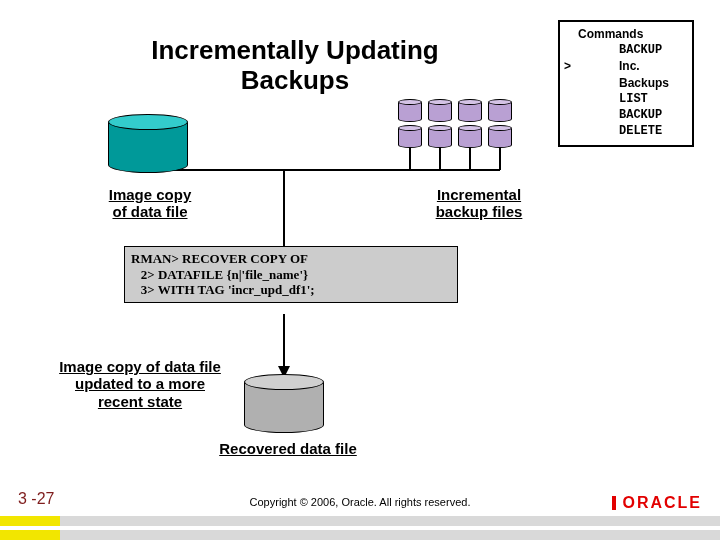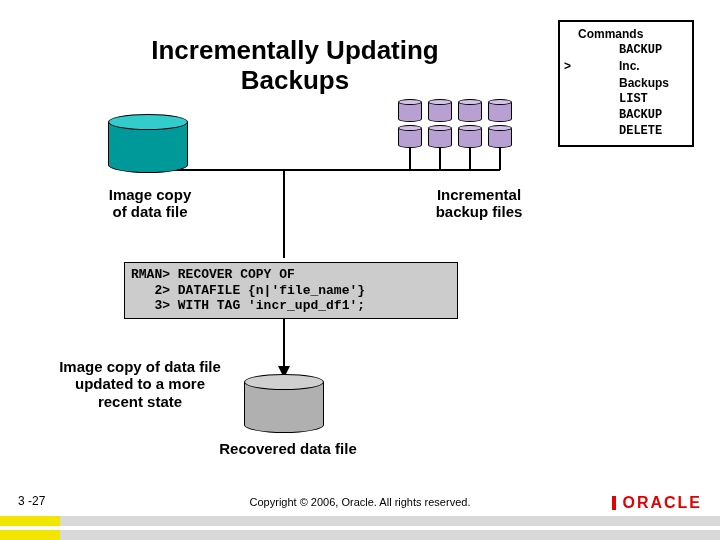--- a/index.html
+++ b/index.html
@@ -70,30 +70,31 @@
   .cyl.gray .cyl-body { background: #b0b0b0; }
   .cyl.gray .cyl-top  { background: #d0d0d0; }
   .cyl.vio .cyl-body  { background: #b9a0d3; }
   .cyl.vio .cyl-top   { background: #d4c3e6; }
   .label {
     position: absolute;
     font-weight: bold;
     font-size: 15px;
     text-align: center;
     line-height: 1.15;
+    text-decoration: underline;
   }
   .code-box {
     position: absolute;
     left: 124px;
-    top: 262px;
+    top: 246px;
     width: 320px;
     padding: 4px 6px;
     border: 1px solid #000;
     background: #cccccc;
-    font-family: Liberation Mono, monospace;
+    font-family: Liberation Serif, serif;
     font-size: 13px;
     font-weight: bold;
     white-space: pre;
     line-height: 1.2;
   }
   svg.lines {
     position: absolute;
     top: 0; left: 0;
     width: 720px; height: 540px;
     pointer-events: none;
@@ -105,22 +106,22 @@
     background: #d9d9d9;
   }
   .footer-yellow {
     position: absolute;
     left: 0;
     width: 60px;
     background: #f2e600;
   }
   .slide-num {
     position: absolute;
-    font-size: 12px;
-    color: #000000;
+    font-size: 16px;
+    color: #7f1d1d;
   }
   .copyright {
     position: absolute;
     font-size: 11px;
     color: #000;
     text-align: center;
   }
   .oracle-logo {
     position: absolute;
     right: 18px;

